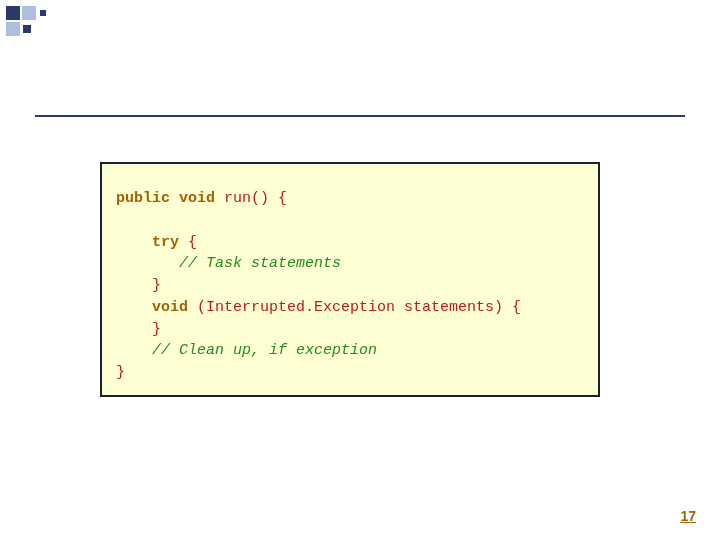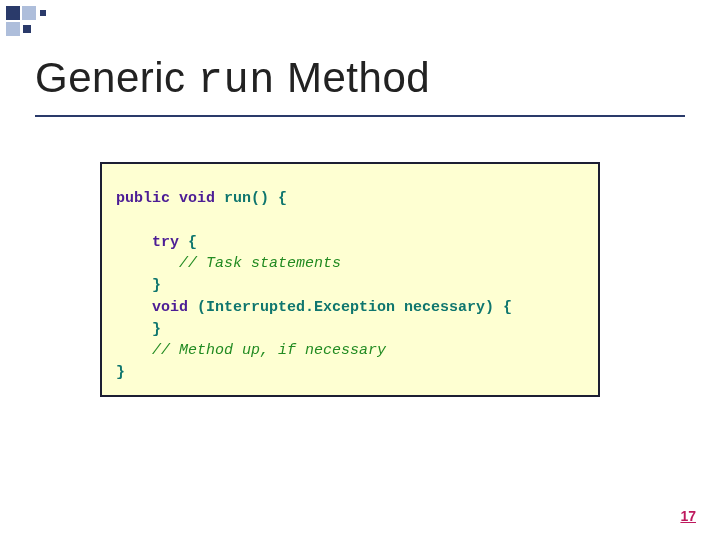--- a/index.html
+++ b/index.html
@@ -81,63 +81,60 @@
     box-sizing: border-box;
     padding: 24px 8px 8px 14px;
   }
   .code {
     font-family: "Courier New", Courier, monospace;
     font-size: 15px;
     line-height: 1.45;
     white-space: pre;
     color: #222;
   }
-  .kw   { color: #4c1d95; font-weight: bold; }
+  .kw   { color: #a16207; font-weight: bold; }
   .com  { color: #228B22; font-weight: normal; font-style: italic; }
-  .norm { color: #0f766e; font-weight: bold; }
+  .norm { color: #b91c1c; }
   .page-num {
     position: absolute;
     bottom: 16px;
     right: 24px;
     font-size: 14px;
     font-weight: bold;
-    color: #be185d;
+    color: #a16207;
     text-decoration: underline;
   }
 </style>
 </head>
 <body>
 
 <div class="slide">
 
   <div class="corner-deco">
     <div class="row1">
       <div class="sq big" style="left:0; top:0;"></div>
       <div class="sq light big" style="left:16px; top:0;"></div>
       <div class="sq sm" style="left:34px; top:4px;"></div>
     </div>
     <div class="row2">
       <div class="sq light big" style="left:0; top:0;"></div>
       <div class="sq med" style="left:17px; top:3px;"></div>
     </div>
   </div>
 
-  <div class="title">
-    <span>Generic </span><span class="mono">run</span><span> Method</span>
-  </div>
 
   <div class="hr"></div>
 
   <div class="code-box">
     <div class="code"><span class="kw">public void </span><span class="norm">run() {</span>
 <span class="norm"> </span>
 <span class="kw">    try </span><span class="norm">{</span>
 <span class="com">       // Task statements</span>
 <span class="norm">    }</span>
-<span class="kw">    void </span><span class="norm">(Interrupted.Exception necessary) {</span>
+<span class="kw">    void </span><span class="norm">(Interrupted.Exception statements) {</span>
 <span class="norm">    }</span>
-<span class="com">    // Method up, if necessary</span>
+<span class="com">    // Clean up, if exception</span>
 <span class="norm">}</span></div>
   </div>
 
   <div class="page-num">17</div>
 
 </div>
 
 </body></html>

